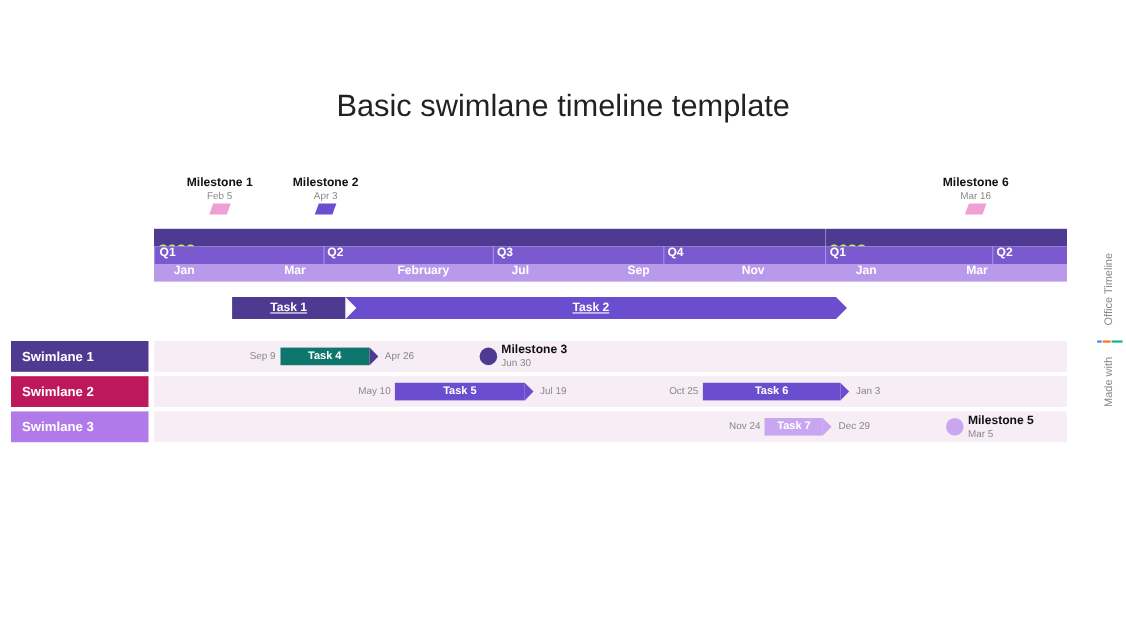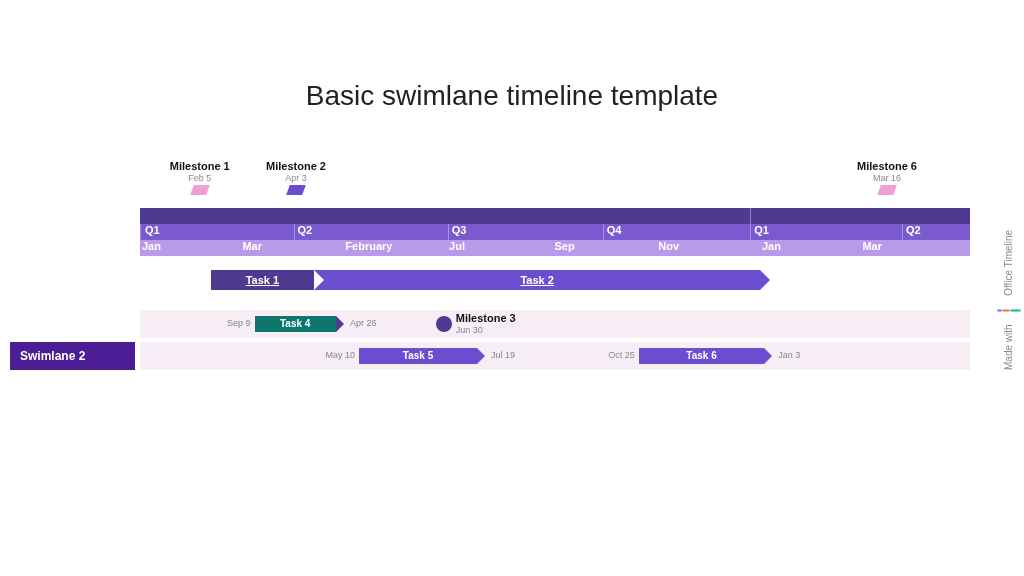--- a/index.html
+++ b/index.html
@@ -5,21 +5,21 @@
   * { box-sizing: border-box; margin: 0; padding: 0; }
   body { font-family: "Segoe UI", Arial, sans-serif; background: #fff; width: 1024px; height: 576px; position: relative; color: #333; }
   .title { position: absolute; left: 0; top: 80px; width: 1024px; text-align: center; font-size: 28px; font-weight: 400; color: #222; }
   .timeline-area { position: absolute; left: 140px; top: 208px; width: 830px; }
   .row { position: absolute; left: 0; right: 0; }
   .year-row { height: 16px; background: #4f3a91; }
   .year-lbl { position: absolute; top: 12px; font-size: 15px; color: #bef264; font-weight: 600; padding-left: 4px; }
   .q-row { top: 16px; height: 16px; background: #7b59cf; border-left: 1px solid rgba(255,255,255,.3); }
   .q-lbl { position: absolute; top: 0; font-size: 11px; color: #fff; font-weight: 600; padding-left: 4px; }
   .m-row { top: 32px; height: 16px; background: #b899ea; }
-  .m-lbl { position: absolute; top: 0; font-size: 11px; color: #fff; font-weight: 600; padding-left: 2px; }
+  .m-lbl { position: absolute; top: 0; font-size: 11px; color: #fff; font-weight: 600; padding-left: 18px; }
   .sep { position:absolute; top:0; bottom:0; border-left:1px solid rgba(255,255,255,.35); }
 
   .milestones-top { position: absolute; left: 140px; top: 160px; width: 830px; height: 48px; }
   .ms { position: absolute; text-align: center; width: 80px; margin-left: -40px; }
   .ms .lbl { font-size: 11px; font-weight: 700; color: #111; white-space: nowrap; }
   .ms .dt { font-size: 9px; color: #888; margin-top: 1px; }
   .flag { width: 16px; height: 10px; margin: 2px auto 0; transform: skewX(-20deg); }
 
   .tasks-top { position: absolute; left: 140px; top: 270px; width: 830px; height: 22px; }
   .bar { position: absolute; height: 20px; font-size: 11px; font-weight: 700; color: #fff; line-height: 20px; text-align: center; text-decoration: underline; }
@@ -97,39 +97,52 @@
 </div>
 
 <div class="tasks-top" id="tasks-top">
     <div class="bar arrow-r" style="left: 8.5%; width: 12.5%; background: rgb(79, 58, 145); --c: #4f3a91;">Task 1</div>
     <div class="bar arrow-r notch-l" style="left: 21%; width: 53.7%; background: rgb(106, 78, 207); --c: #6a4ecf;">Task 2</div>
   </div>
 
 <div class="lanes" id="lanes">
     <div class="lane">
       <div class="lane-bg"></div>
+      <div class="lane-lbl" style="background: rgb(79, 58, 145);">Swimlane 1</div>
       <div class="lane-body">
         <div class="mini arrow-r" style="left: 13.8%; width: 9.8%; background: #0f766e; --c: #4f3a91;">Task 4</div>
         <div class="sidelbl" style="right: 86.2%; margin-right: 4px;">Sep 9</div>
         <div class="sidelbl" style="left: 23.6%; margin-left: 14px;">Apr 26</div>
         <div class="ms-dot" style="left: calc(36.6% - 8px); background: rgb(79, 58, 145);"></div>
         <div class="ms-dot-lbl" style="left: calc(36.6% + 12px); top: 2px;">Milestone 3</div>
         <div class="ms-dot-dt" style="left: calc(36.6% + 12px); top: 15px;">Jun 30</div>
       </div>
     </div>
     <div class="lane">
       <div class="lane-bg"></div>
-      <div class="lane-lbl" style="background: #4c1d95;">Swimlane 2</div>
+      <div class="lane-lbl" style="background: #be185d;">Swimlane 2</div>
       <div class="lane-body">
         <div class="mini arrow-r" style="left: 26.4%; width: 14.2%; background: rgb(106, 78, 207); --c: #6a4ecf;">Task 5</div>
         <div class="sidelbl" style="right: 73.6%; margin-right: 4px;">May 10</div>
         <div class="sidelbl" style="left: 40.6%; margin-left: 14px;">Jul 19</div>
         <div class="mini arrow-r" style="left: 60.1%; width: 15.1%; background: rgb(106, 78, 207); --c: #6a4ecf;">Task 6</div>
         <div class="sidelbl" style="right: 39.9%; margin-right: 4px;">Oct 25</div>
         <div class="sidelbl" style="left: 75.2%; margin-left: 14px;">Jan 3</div>
+      </div>
+    </div>
+    <div class="lane">
+      <div class="lane-bg"></div>
+      <div class="lane-lbl" style="background: rgb(176, 122, 232);">Swimlane 3</div>
+      <div class="lane-body">
+        <div class="mini arrow-r" style="left: 66.9%; width: 6.4%; background: rgb(201, 167, 240); --c: #c9a7f0;">Task 7</div>
+        <div class="sidelbl" style="right: 33.1%; margin-right: 4px;">Nov 24</div>
+        <div class="sidelbl" style="left: 73.3%; margin-left: 14px;">Dec 29</div>
+        <div class="ms-dot" style="left: calc(87.7% - 8px); background: rgb(201, 167, 240);"></div>
+        <div class="ms-dot-lbl" style="left: calc(87.7% + 12px); top: 2px;">Milestone 5</div>
+        <div class="ms-dot-dt" style="left: calc(87.7% + 12px); top: 15px;">Mar 5</div>
       </div>
     </div>
   </div>
 
 <div class="madewith">
   <span>Made with</span>
   <span class="logo-bars">
     <span style="height:4px;background:#3b82f6"></span>
       <span style="height:7px;background:#f97316"></span>
       <span style="height:10px;background:#10b981"></span>

